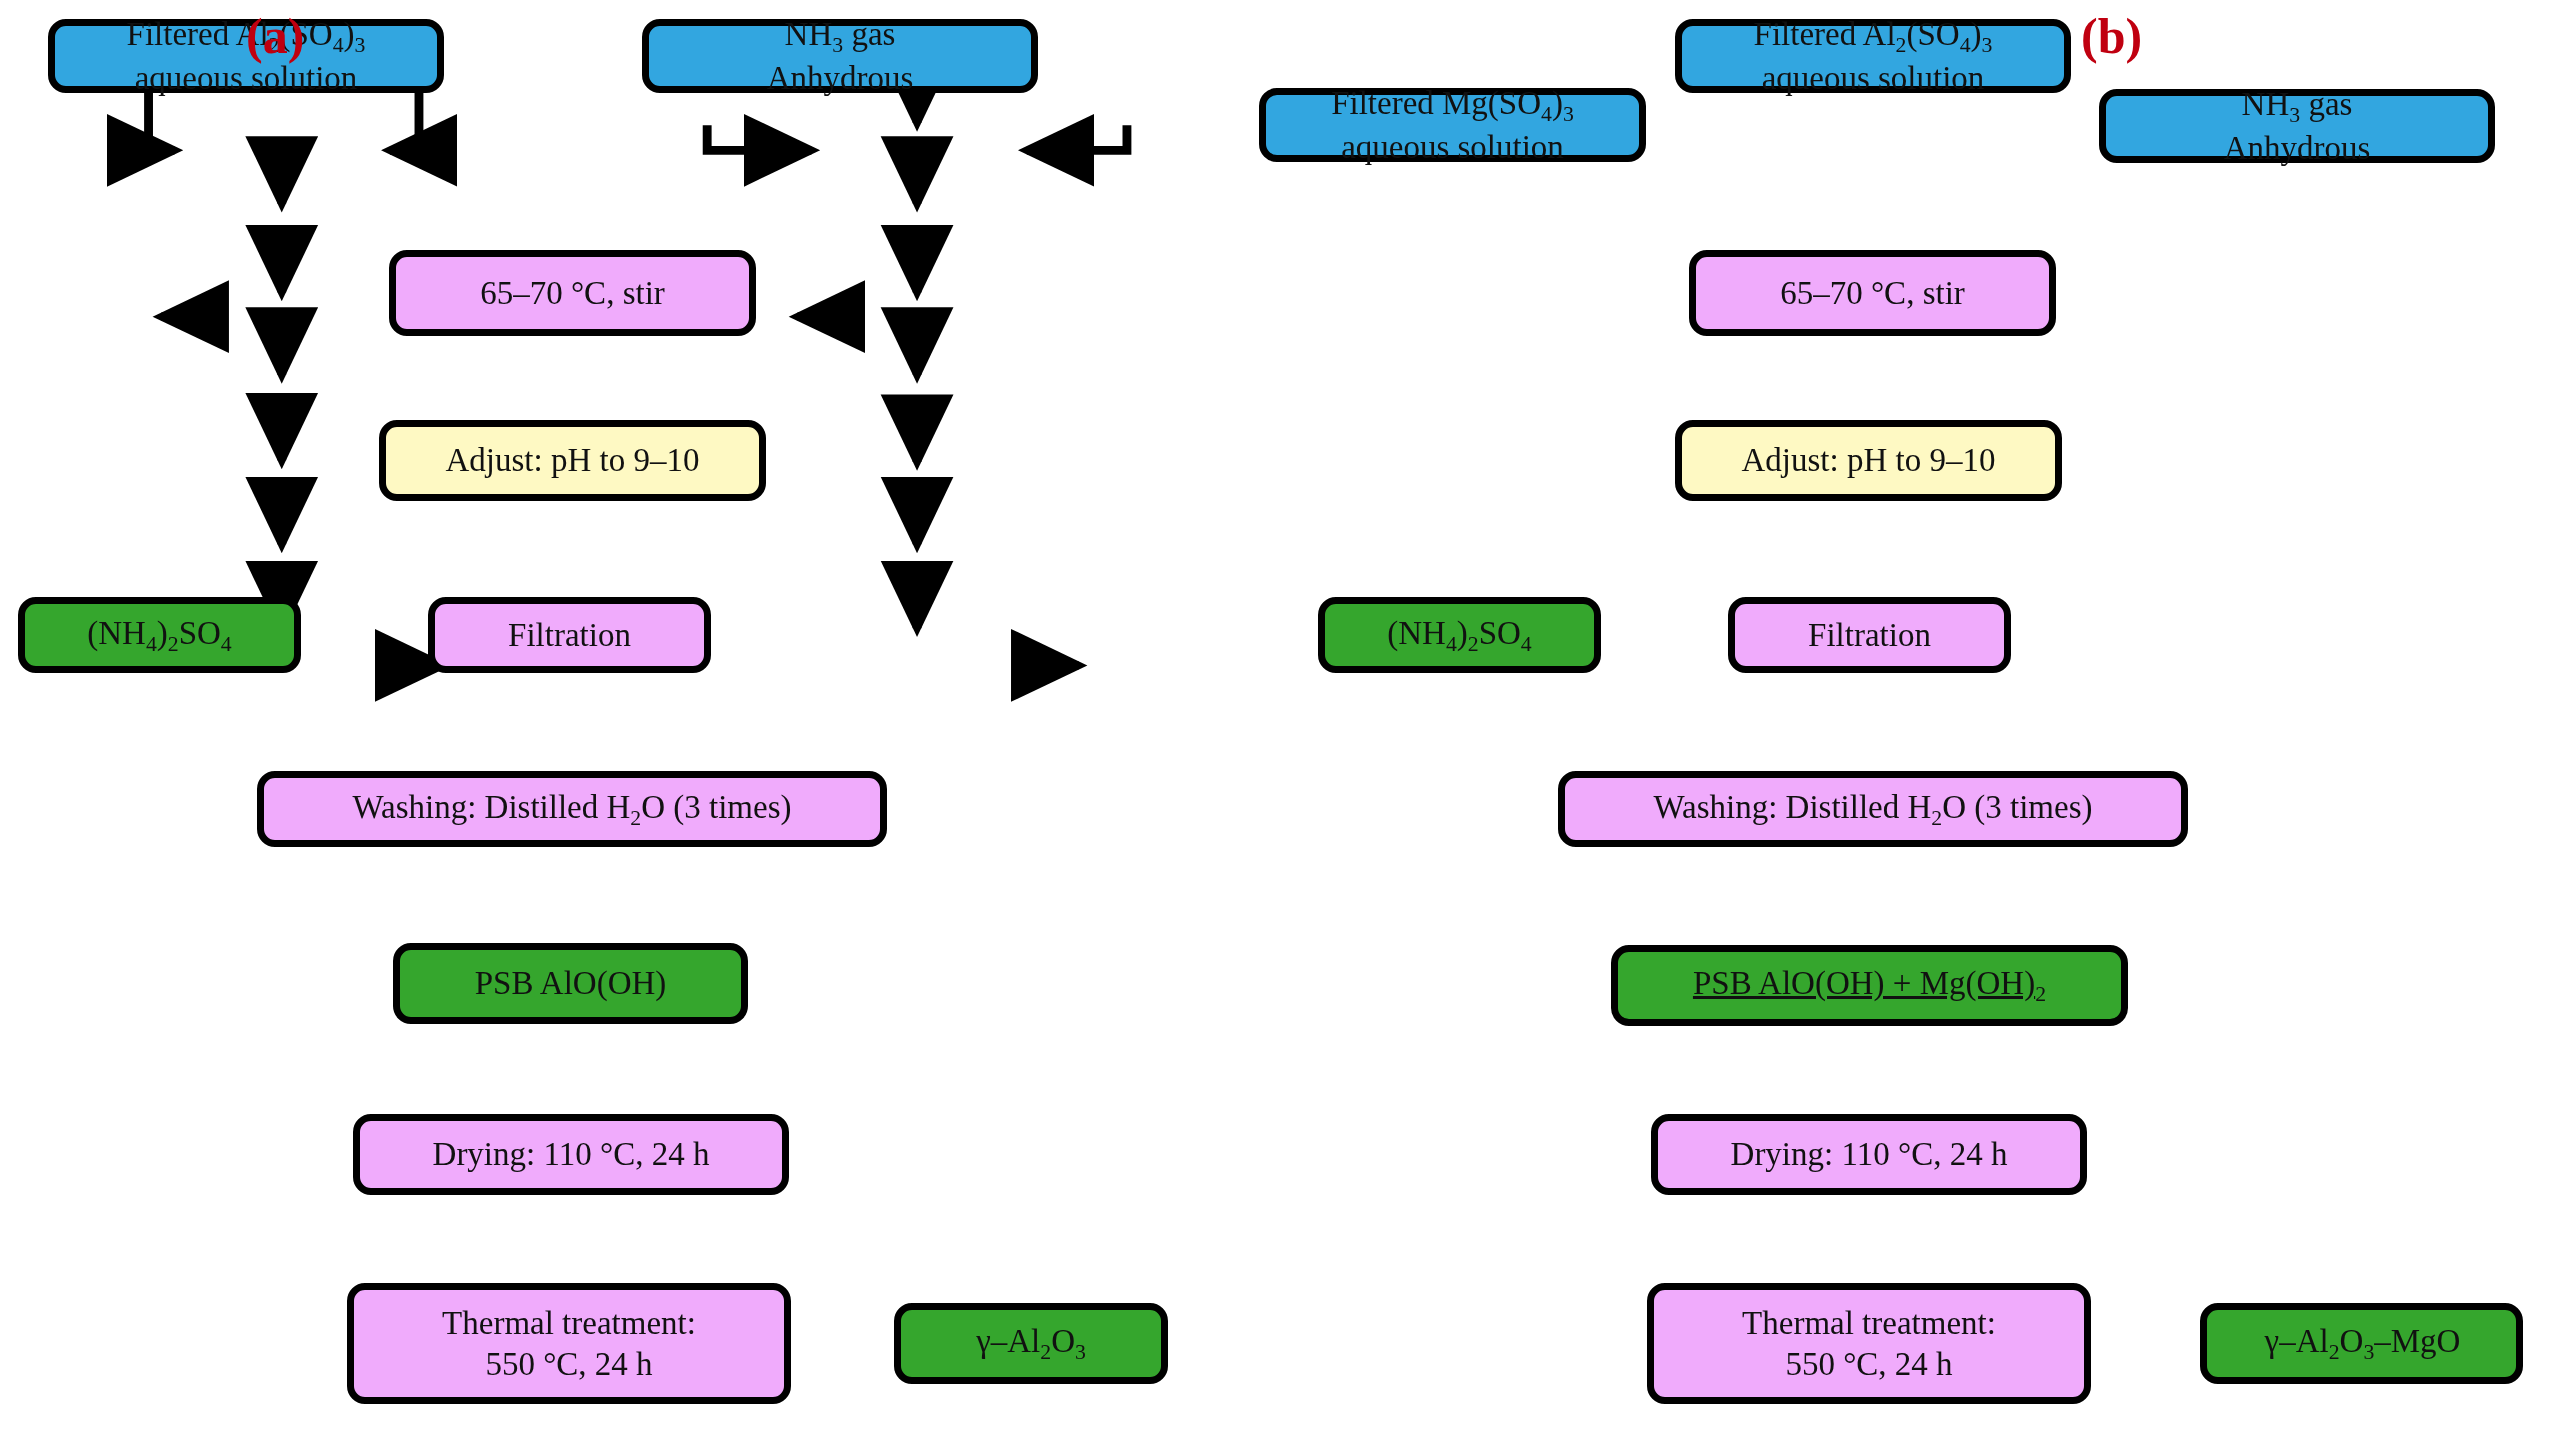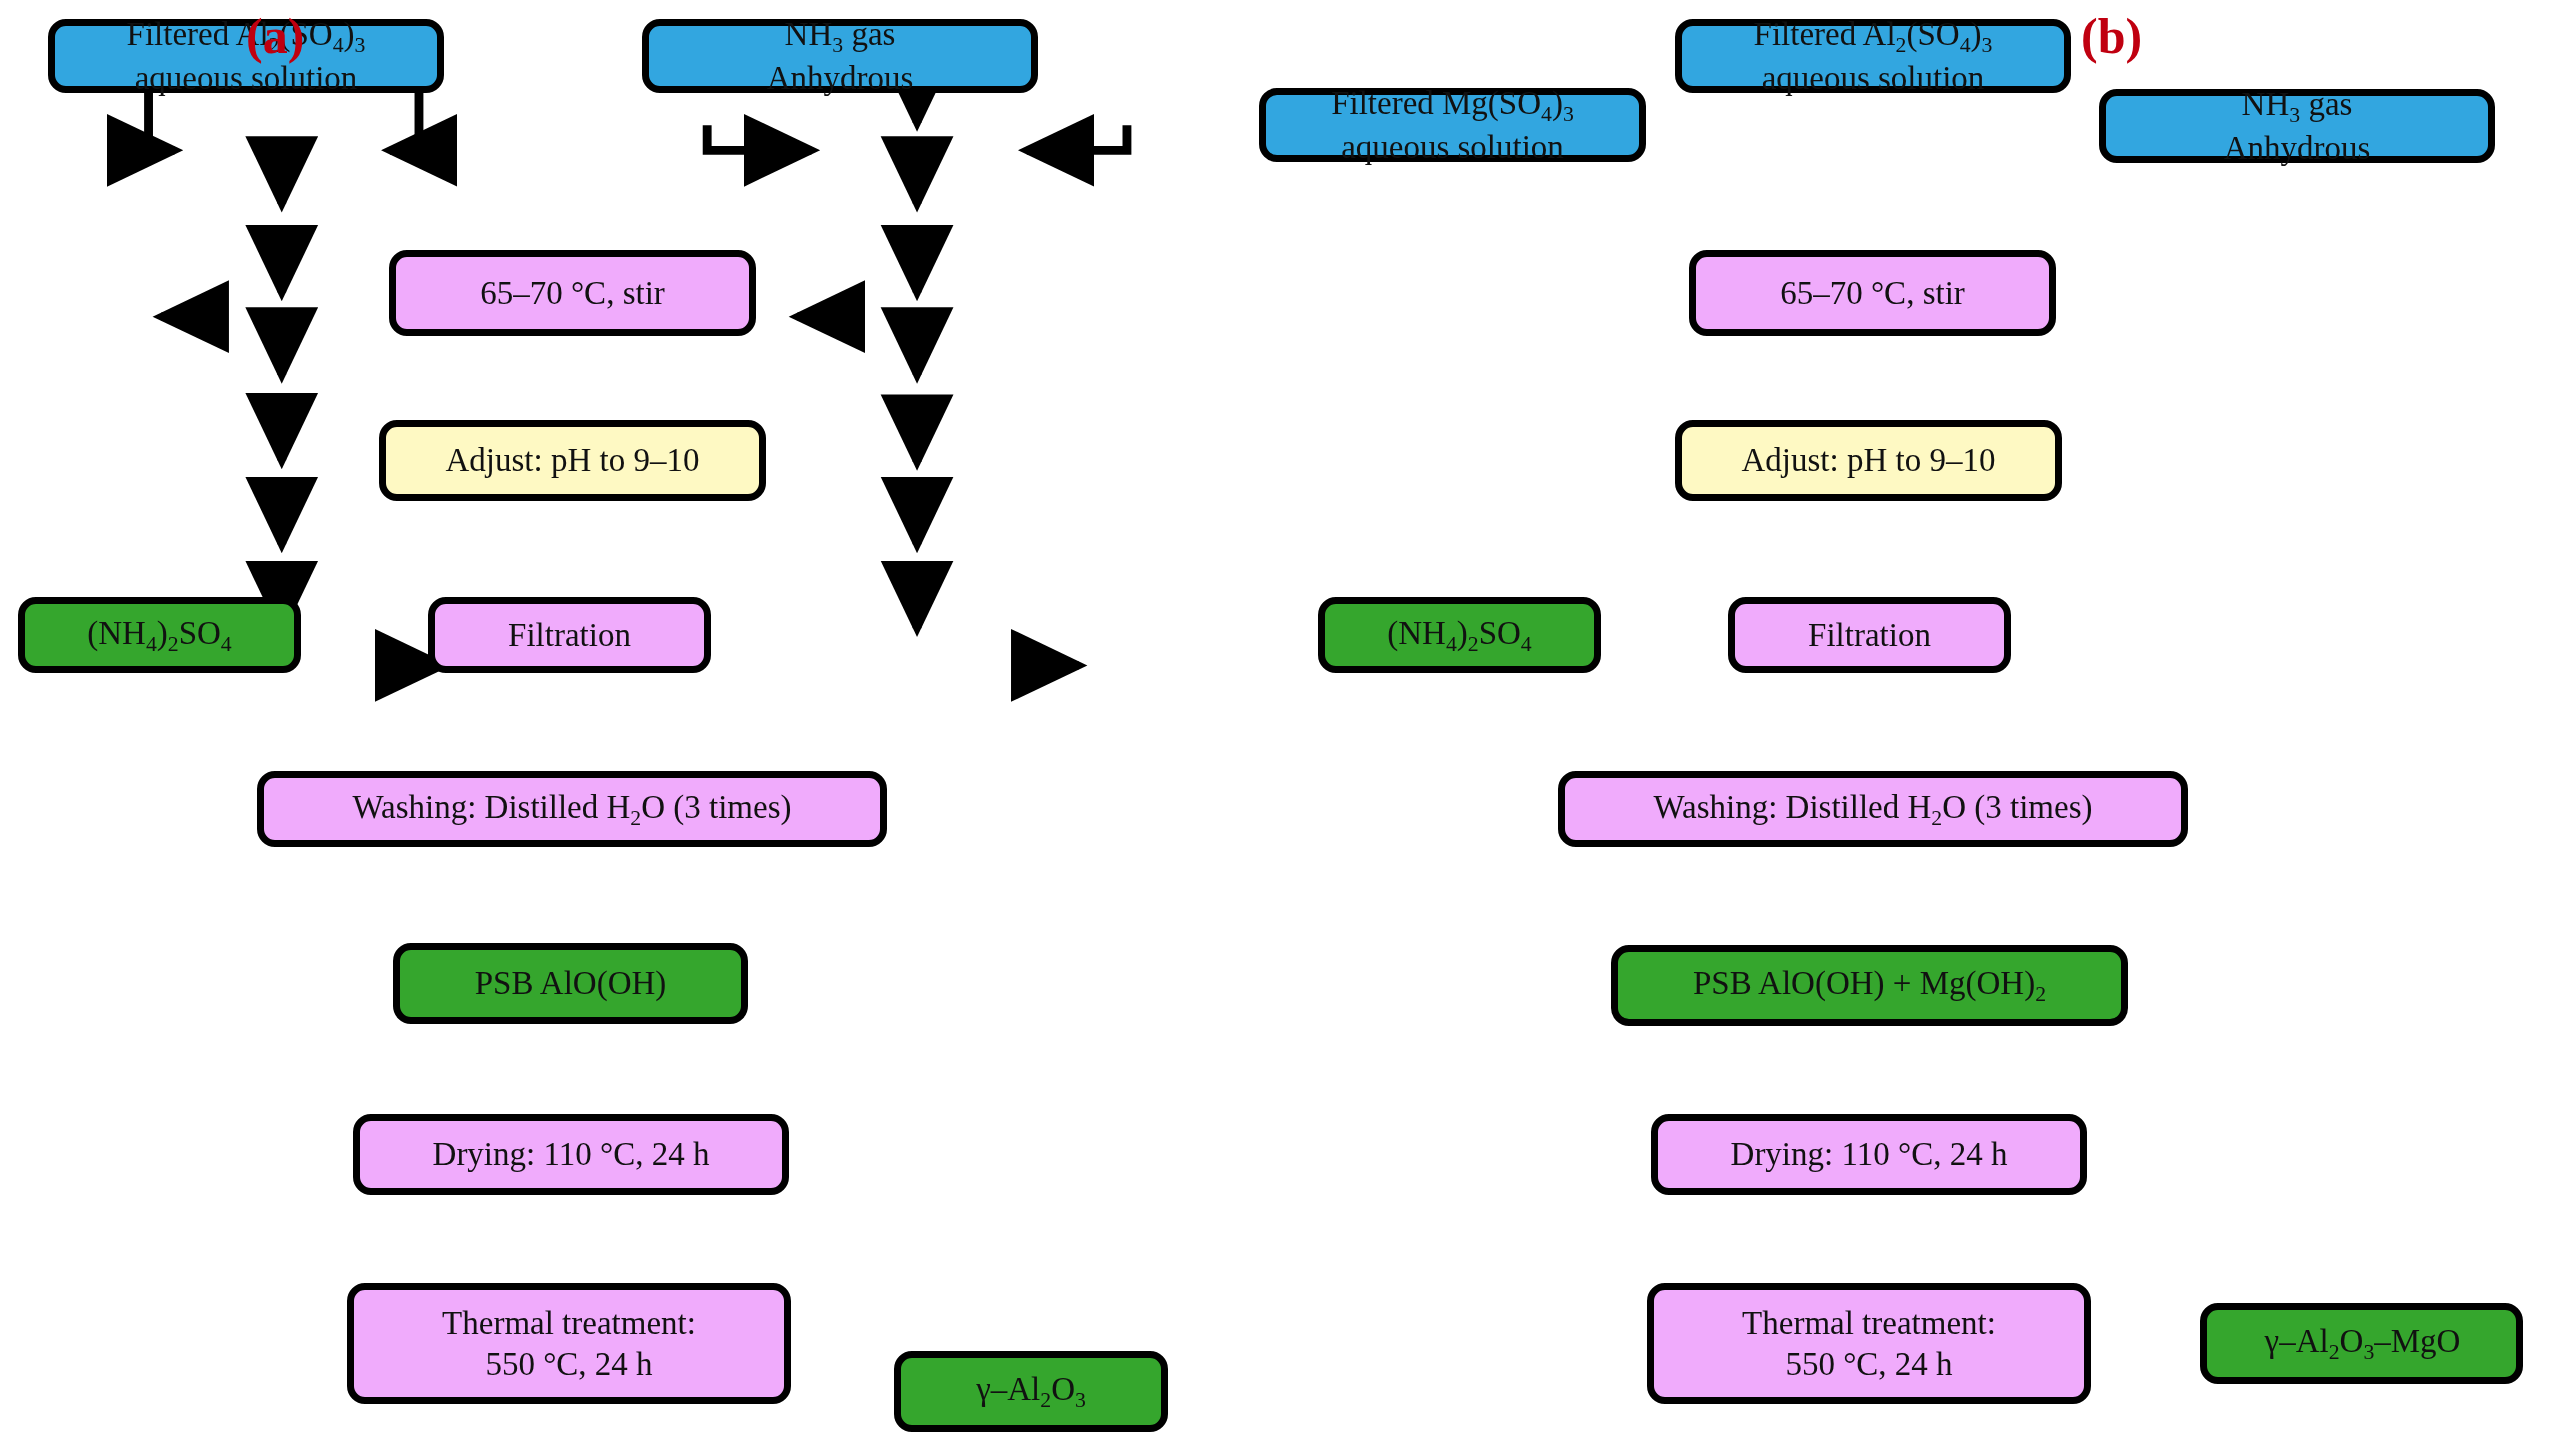--- a/index.html
+++ b/index.html
@@ -150,21 +150,21 @@
 
   <div class="node beige" style="left:353px; top:1114px; width:436px; height:81px;">
     <span>Drying: 110 °C, 24 h</span>
   </div>
 
   <div class="node beige" style="left:347px; top:1283px; width:444px; height:121px;">
     <span>Thermal treatment:
 550 °C, 24 h</span>
   </div>
 
-  <div class="node green" style="left:894px; top:1303px; width:274px; height:81px;margin-top:48px;">
+  <div class="node green" style="left:894px; top:1303px; width:274px; height:81px;">
     <span>γ–Al<sub>2</sub>O<sub>3</sub></span>
   </div>
 
   <div class="panel-label" style="left:2081px; top:6.5px;">(b)</div>
 
   <div class="node blue" style="left:1259px; top:88px; width:387px; height:74px;">
     <span>Filtered Mg(SO<sub>4</sub>)<sub>3</sub><br>aqueous solution</span>
   </div>
 
   <div class="node blue" style="left:1675px; top:19.4px; width:396px; height:74px;">
@@ -188,21 +188,21 @@
   </div>
 
   <div class="node green" style="left:1318px; top:597px; width:283px; height:76px;">
     <span>(NH<sub>4</sub>)<sub>2</sub>SO<sub>4</sub></span>
   </div>
 
   <div class="node beige" style="left:1558px; top:771px; width:630px; height:76px;">
     <span class="nobreak">Washing: Distilled H<sub>2</sub>O (3 times)</span>
   </div>
 
-  <div class="node green" style="left:1611px; top:945px; width:517px; height:81px;">
+  <div class="node green" style="left:1611px; top:945px; width:517px; height:81px;text-decoration:underline;">
     <span class="nobreak">PSB AlO(OH) + Mg(OH)<sub>2</sub></span>
   </div>
 
   <div class="node beige" style="left:1651px; top:1114px; width:436px; height:81px;">
     <span>Drying: 110 °C, 24 h</span>
   </div>
 
   <div class="node beige" style="left:1647px; top:1283px; width:444px; height:121px;">
     <span>Thermal treatment:
 550 °C, 24 h</span>

